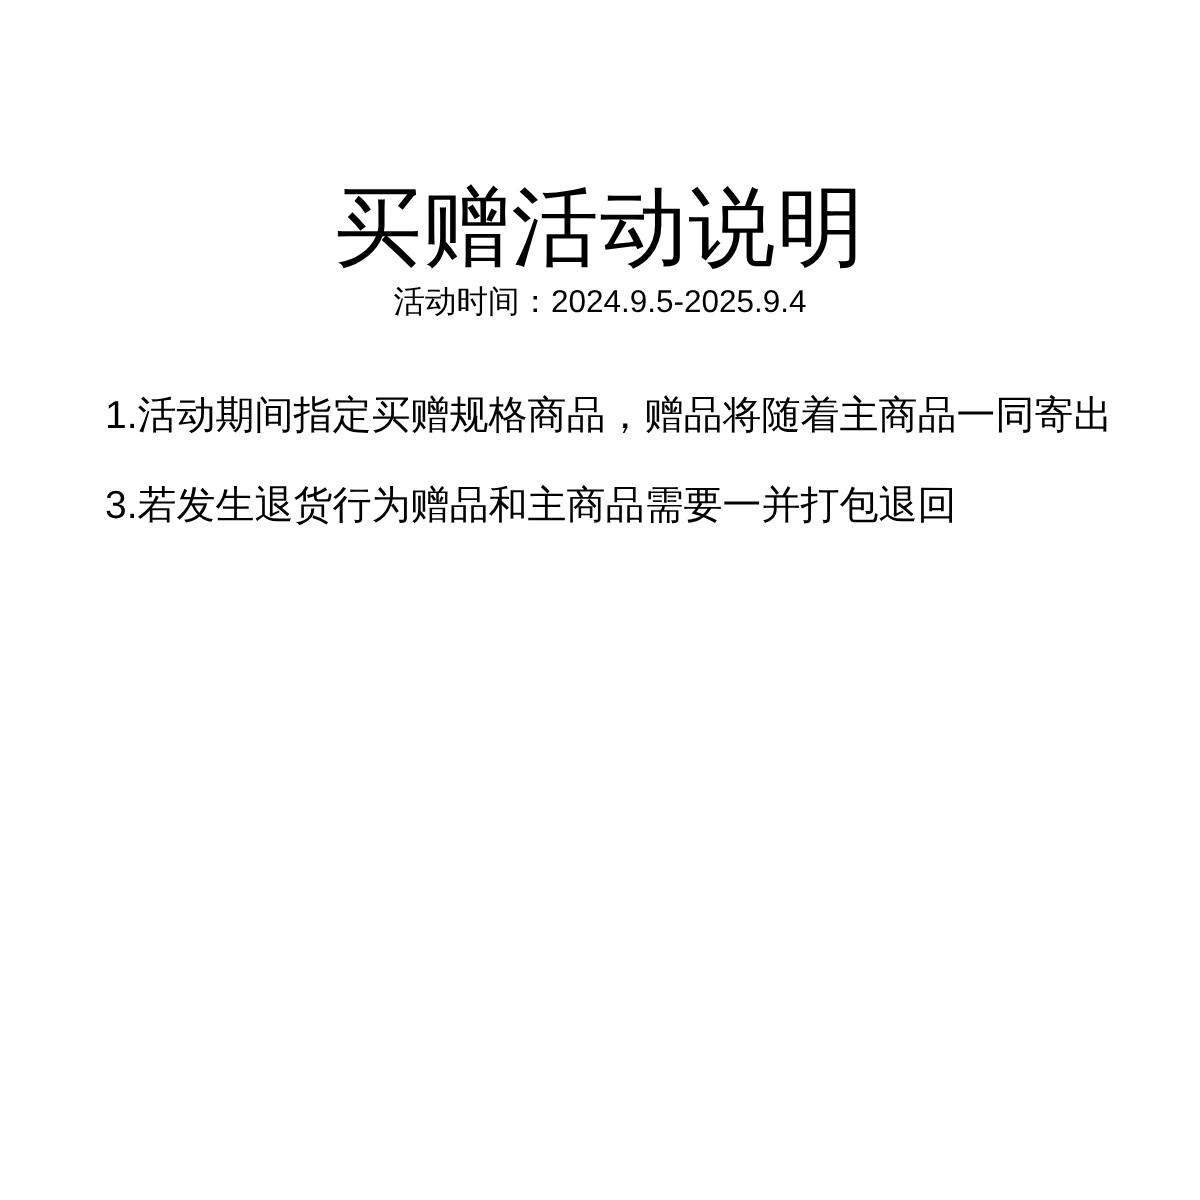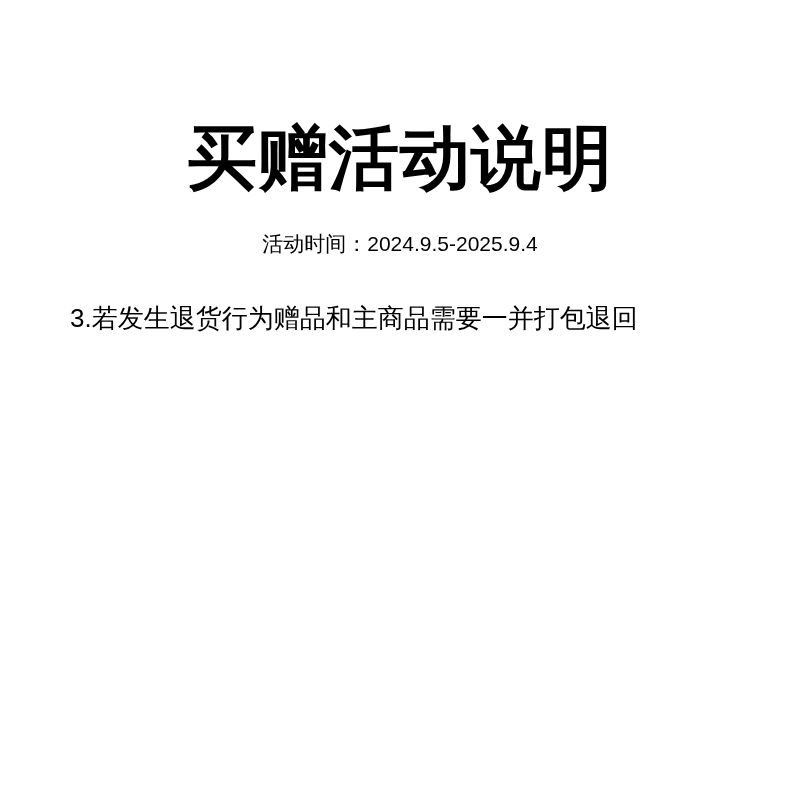--- a/index.html
+++ b/index.html
@@ -11,28 +11,28 @@
     color: #000000;
     font-family: "Liberation Sans", sans-serif;
     overflow: hidden;
     position: relative;
     margin: 0 auto;
   }
   .title {
     margin: 0;
     padding-top: 123px;
     text-align: center;
-    font-size: 70px;
+    font-size: 58px;
     line-height: 1;
-    font-weight: 700;
+    font-weight: 400;
     letter-spacing: 1px;
     color: #000000;
   }
   .subtitle {
-    margin-top: 40px;
+    margin-top: 10px;
     text-align: center;
     font-size: 21px;
     line-height: 1;
     font-weight: 400;
     color: #000000;
   }
   .notes {
     list-style: none;
     margin-top: 49px;
     padding-left: 70px;
@@ -49,15 +49,16 @@
 </style>
 </head>
 <body>
 
 <div class="page">
   <h1 class="title">买赠活动说明</h1>
 
   <div class="subtitle">活动时间：2024.9.5-2025.9.4</div>
 
   <ul class="notes">
+    <li class="note-item">1.活动期间指定买赠规格商品，赠品将随着主商品一同寄出</li>
     <li class="note-item">3.若发生退货行为赠品和主商品需要一并打包退回</li>
   </ul>
 </div>
 
 </body></html>

